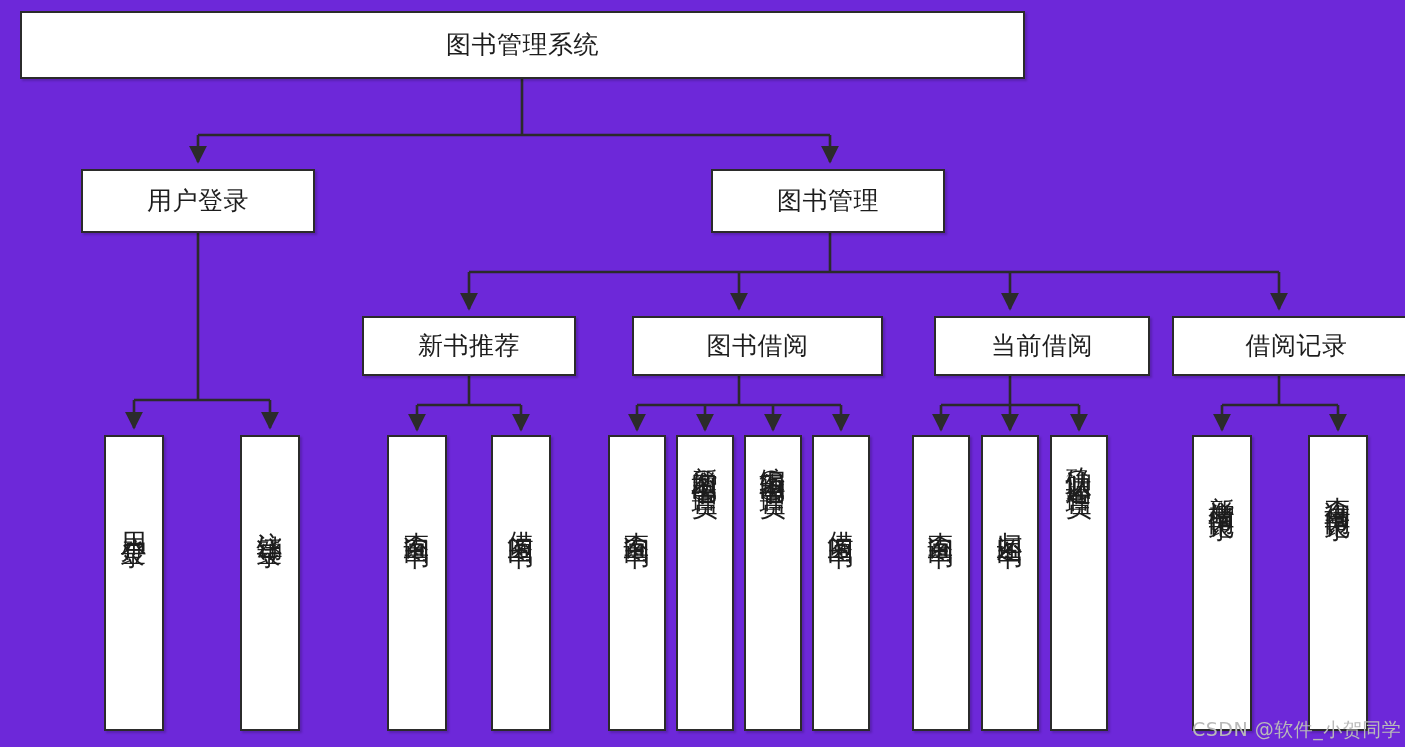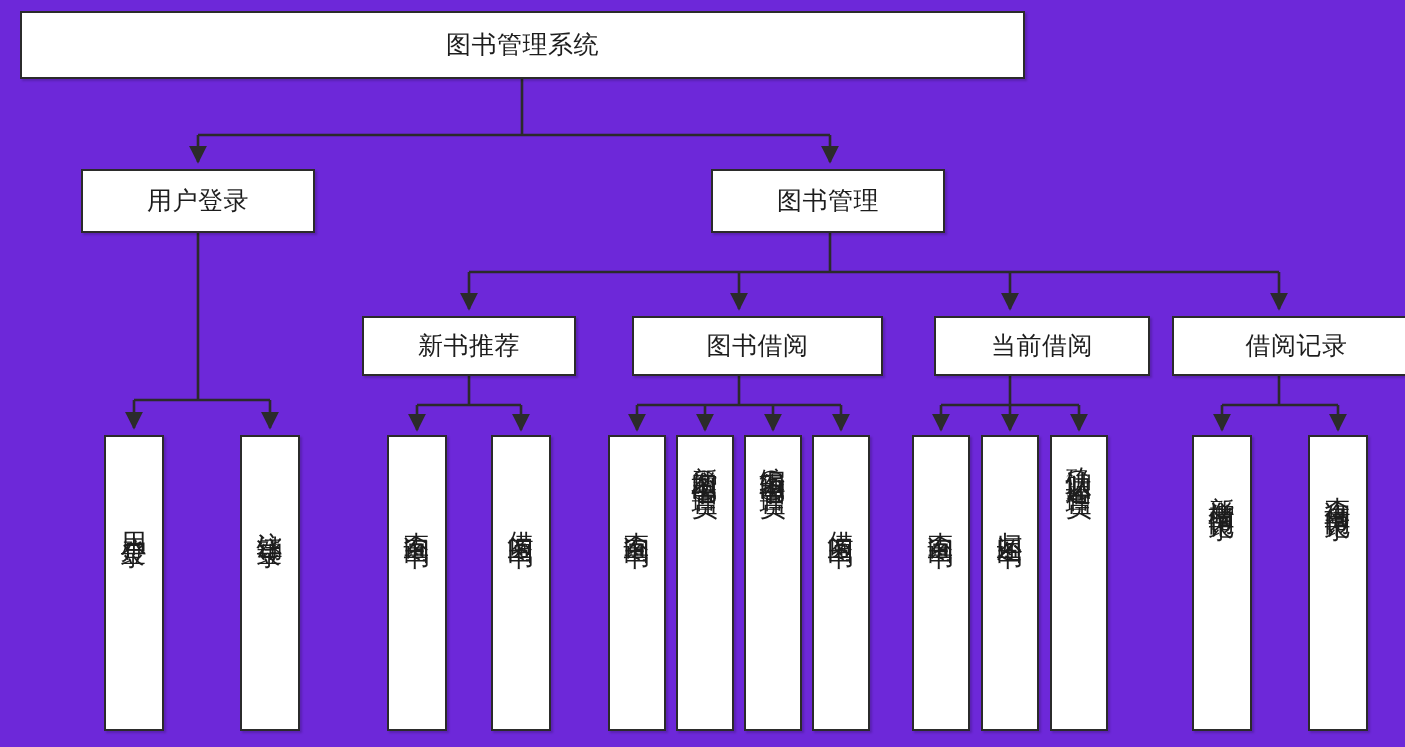--- a/index.html
+++ b/index.html
@@ -185,14 +185,15 @@
     <span class="label">确认归还（管理员）</span>
   </div>
 
   <div class="node vert" style="left:1192px; top:435px; width:60px; height:296px; padding-top:39px;">
     <span class="label">新增借阅记录</span>
   </div>
   <div class="node vert" style="left:1308px; top:435px; width:60px; height:296px; padding-top:39px;">
     <span class="label">查询借阅记录</span>
   </div>
 
+  <div class="watermark" style="left:1192px; top:717px;">CSDN @软件_小贺同学</div>
 
 </div>
 
 </body></html>

